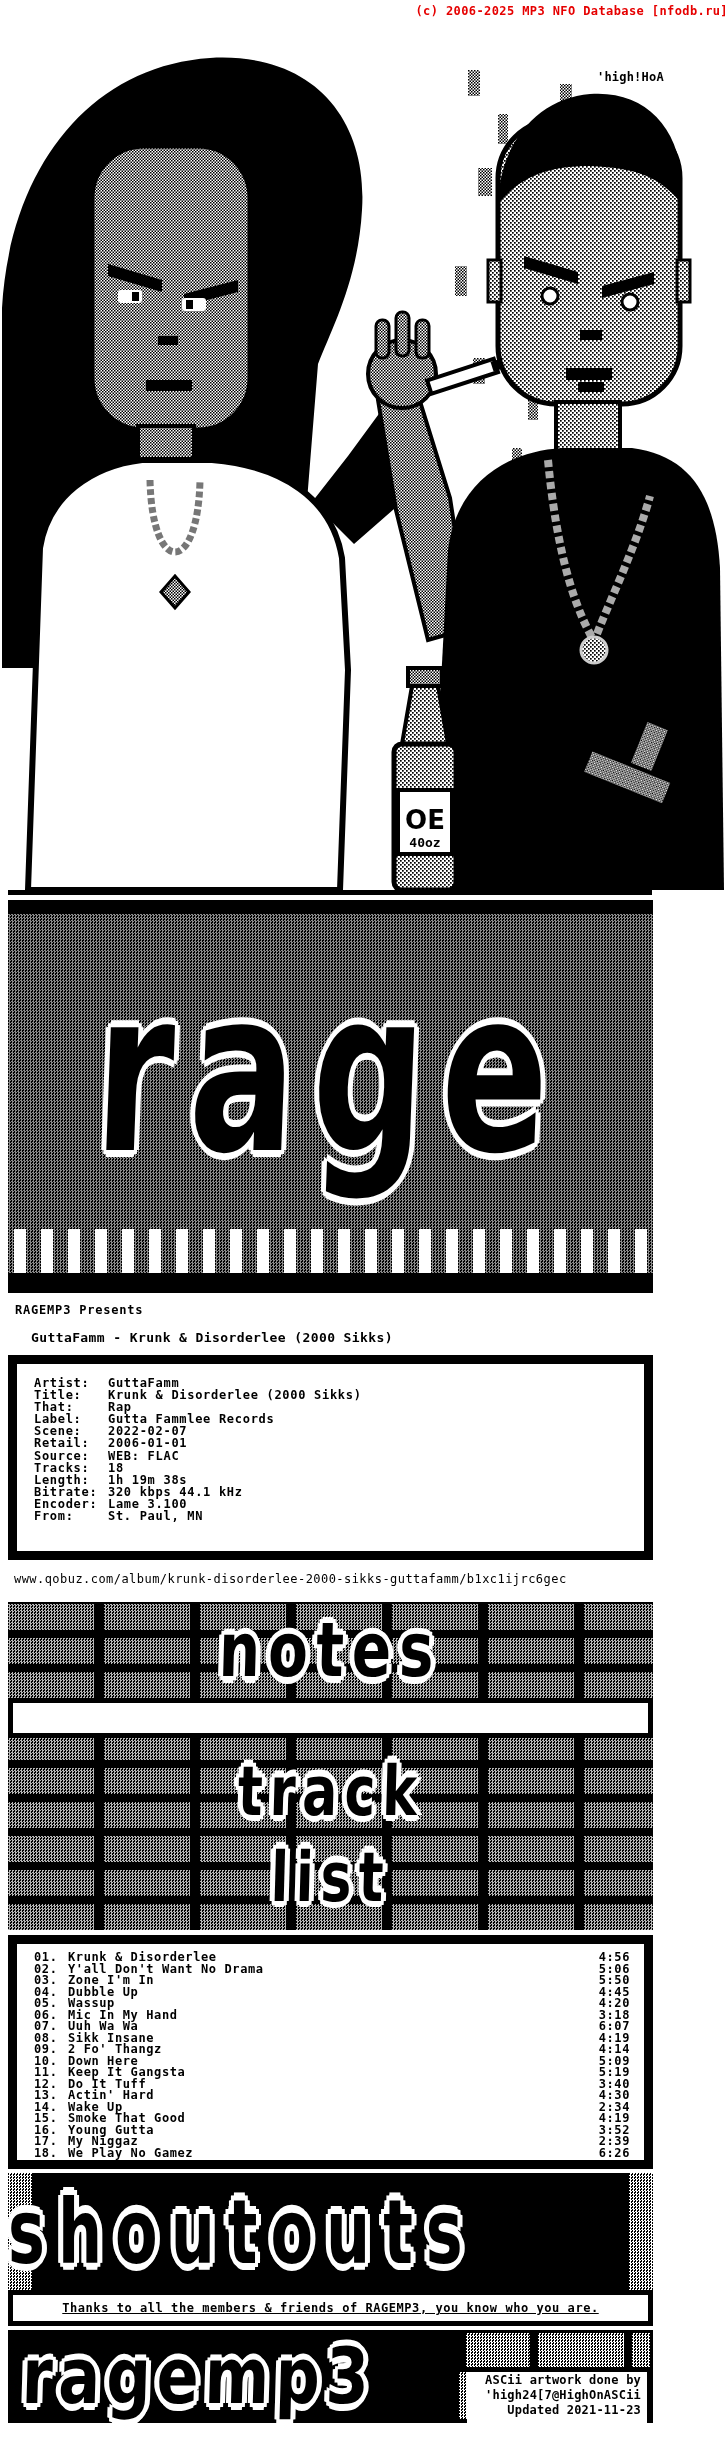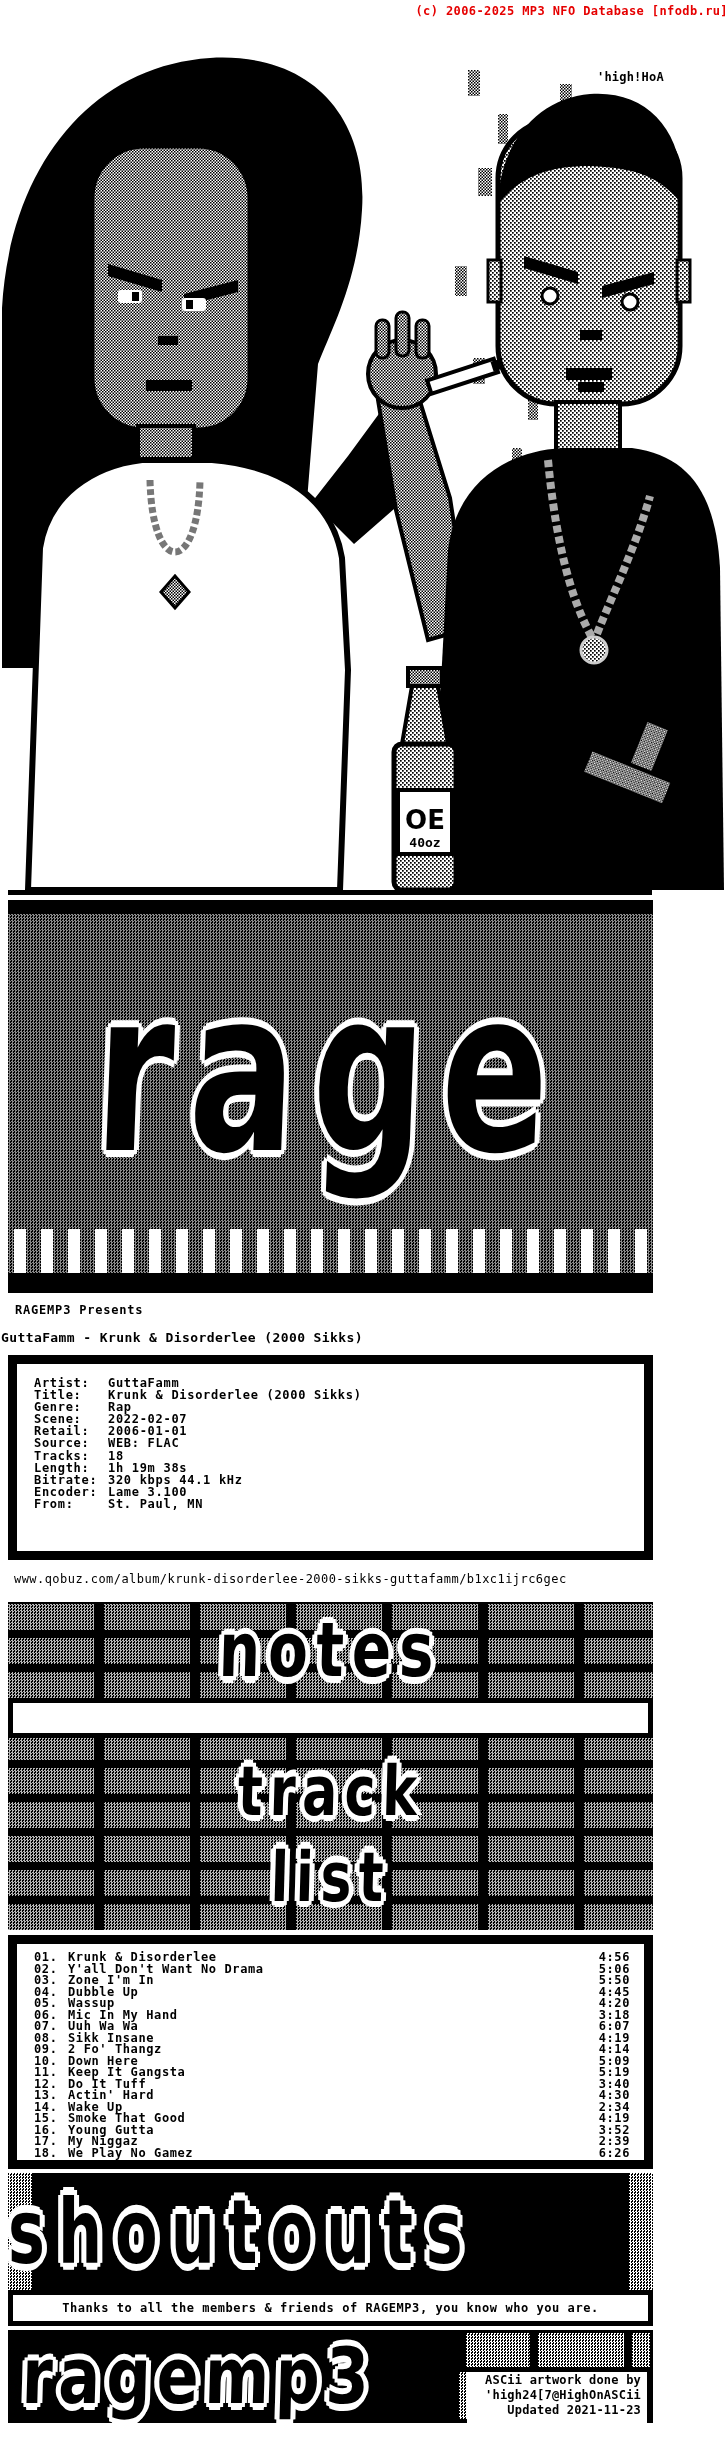--- a/index.html
+++ b/index.html
@@ -37,21 +37,21 @@
   #rage-panel .bar-top{position:absolute;top:0;left:0;width:100%;height:14px;background:#000;}
   #rage-panel .bar-bottom{position:absolute;bottom:0;left:0;width:100%;height:20px;background:#000;}
   #rage-panel .stripes{position:absolute;bottom:20px;left:6px;right:6px;height:44px;
       background:repeating-linear-gradient(90deg,#fff 0 12px,transparent 12px 27px);}
   #rage-title{position:absolute;top:14px;left:0;right:0;bottom:64px;display:flex;
       align-items:center;justify-content:center;}
   #rage-title span{font-size:158px;letter-spacing:16px;transform:scaleY(1.42) skewX(-3deg);}
 
   
   #presents-line{position:absolute;top:1303px;left:15px;font-size:12px;font-weight:bold;letter-spacing:.8px;white-space:pre;}
-  #release-title{position:absolute;top:1330px;left:1px;font-size:13px;font-weight:bold;letter-spacing:.4px;white-space:pre;}
+  #release-title{position:absolute;top:1330px;left:31px;font-size:13px;font-weight:bold;letter-spacing:.4px;white-space:pre;}
 
   
   #info-box{position:absolute;top:1355px;left:8px;width:645px;height:205px;box-sizing:border-box;
             border:9px solid #000;background:#fff;padding:13px 0 0 17px;}
   .info-row{display:flex;line-height:12.1px;font-size:12px;font-weight:bold;letter-spacing:.7px;white-space:pre;}
   .info-row .lbl{width:74px;flex:none;}
 
   
   #album-url{position:absolute;top:1572px;left:14px;font-size:12px;font-weight:normal;letter-spacing:.45px;white-space:pre;}
 
@@ -75,21 +75,21 @@
   .trow .ttime{flex:none;}
 
   
   #shout-panel{position:absolute;top:2173px;left:8px;width:645px;height:117px;background:#000;overflow:hidden;
                display:flex;align-items:center;justify-content:flex-start;}
   #shout-panel .edge{position:absolute;top:0;bottom:0;width:24px;}
   #shout-panel .edge.l{left:0;} #shout-panel .edge.r{right:0;}
   #shout-panel span{font-size:62px;letter-spacing:13px;transform:scaleY(1.45);}
 
   #thanks-box{position:absolute;top:2290px;left:8px;width:645px;height:36px;box-sizing:border-box;
-              border:5px solid #000;background:#fff;display:flex;align-items:center;justify-content:center;}
+              border:5px solid #000;background:#fff;display:flex;align-items:center;justify-content:center;text-decoration:underline;}
   #thanks-box span{font-size:12px;font-weight:bold;letter-spacing:.55px;white-space:pre;}
 
   
   #footer-panel{position:absolute;top:2330px;left:8px;width:645px;height:93px;background:#000;overflow:hidden;}
   #footer-logo{position:absolute;left:14px;top:0;height:93px;display:flex;align-items:center;}
   #footer-logo span{font-size:62px;letter-spacing:6px;transform:scaleY(1.25) skewX(-2deg);}
   .fblock{position:absolute;top:3px;height:34px;}
   #fblock1{left:458px;width:64px;} #fblock2{left:530px;width:86px;} #fblock3{left:624px;width:18px;}
   #credit-strip{position:absolute;left:451px;top:42px;width:8px;height:47px;}
   #credit-box{position:absolute;left:459px;top:42px;width:180px;height:58px;background:#fff;
@@ -206,21 +206,22 @@
     <div class="stripes"></div>
     <div class="bar-bottom"></div>
   </div>
 
   <div id="presents-line">RAGEMP3 Presents</div>
   <div id="release-title">GuttaFamm - Krunk &amp; Disorderlee (2000 Sikks)</div>
 
   <div id="info-box">
     <div class="info-row"><span class="lbl">Artist:</span><span class="val">GuttaFamm</span></div>
     <div class="info-row"><span class="lbl">Title:</span><span class="val">Krunk &amp; Disorderlee (2000 Sikks)</span></div>
-    <div class="info-row"><span class="lbl">Genre:</span><span class="val">Rap</span></div>
+    <div class="info-row"><span class="lbl">That:</span><span class="val">Rap</span></div>
+    <div class="info-row"><span class="lbl">Label:</span><span class="val">Gutta Fammlee Records</span></div>
     <div class="info-row"><span class="lbl">Scene:</span><span class="val">2022-02-07</span></div>
     <div class="info-row"><span class="lbl">Retail:</span><span class="val">2006-01-01</span></div>
     <div class="info-row"><span class="lbl">Source:</span><span class="val">WEB: FLAC</span></div>
     <div class="info-row"><span class="lbl">Tracks:</span><span class="val">18</span></div>
     <div class="info-row"><span class="lbl">Length:</span><span class="val">1h 19m 38s</span></div>
     <div class="info-row"><span class="lbl">Bitrate:</span><span class="val">320 kbps 44.1 kHz</span></div>
     <div class="info-row"><span class="lbl">Encoder:</span><span class="val">Lame 3.100</span></div>
     <div class="info-row"><span class="lbl">From:</span><span class="val">St. Paul, MN</span></div>
   </div>
 

